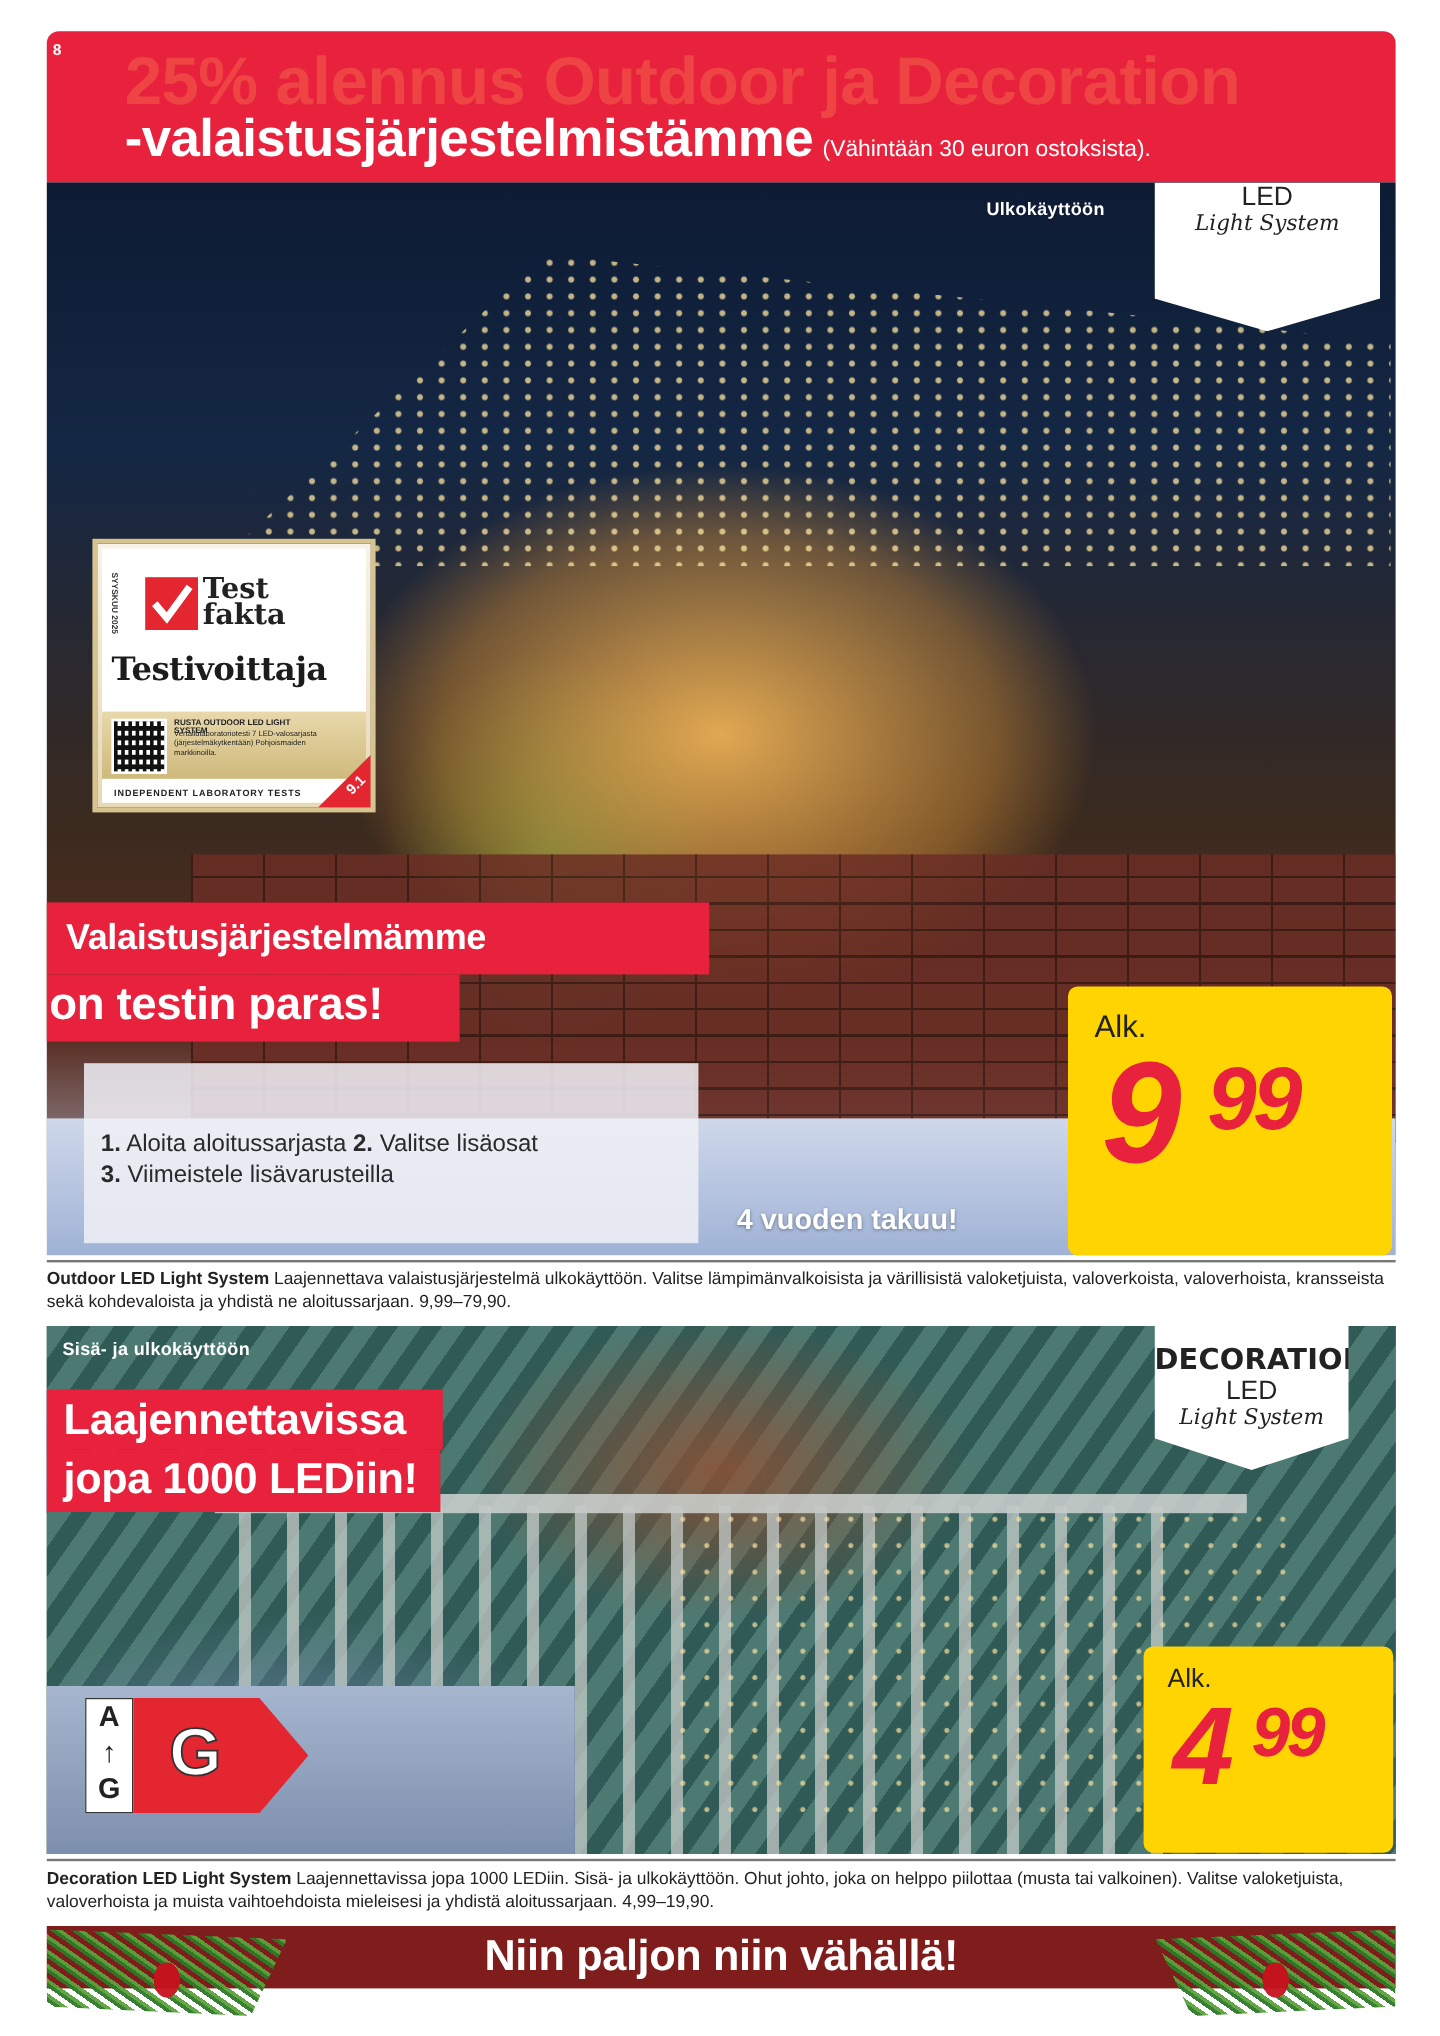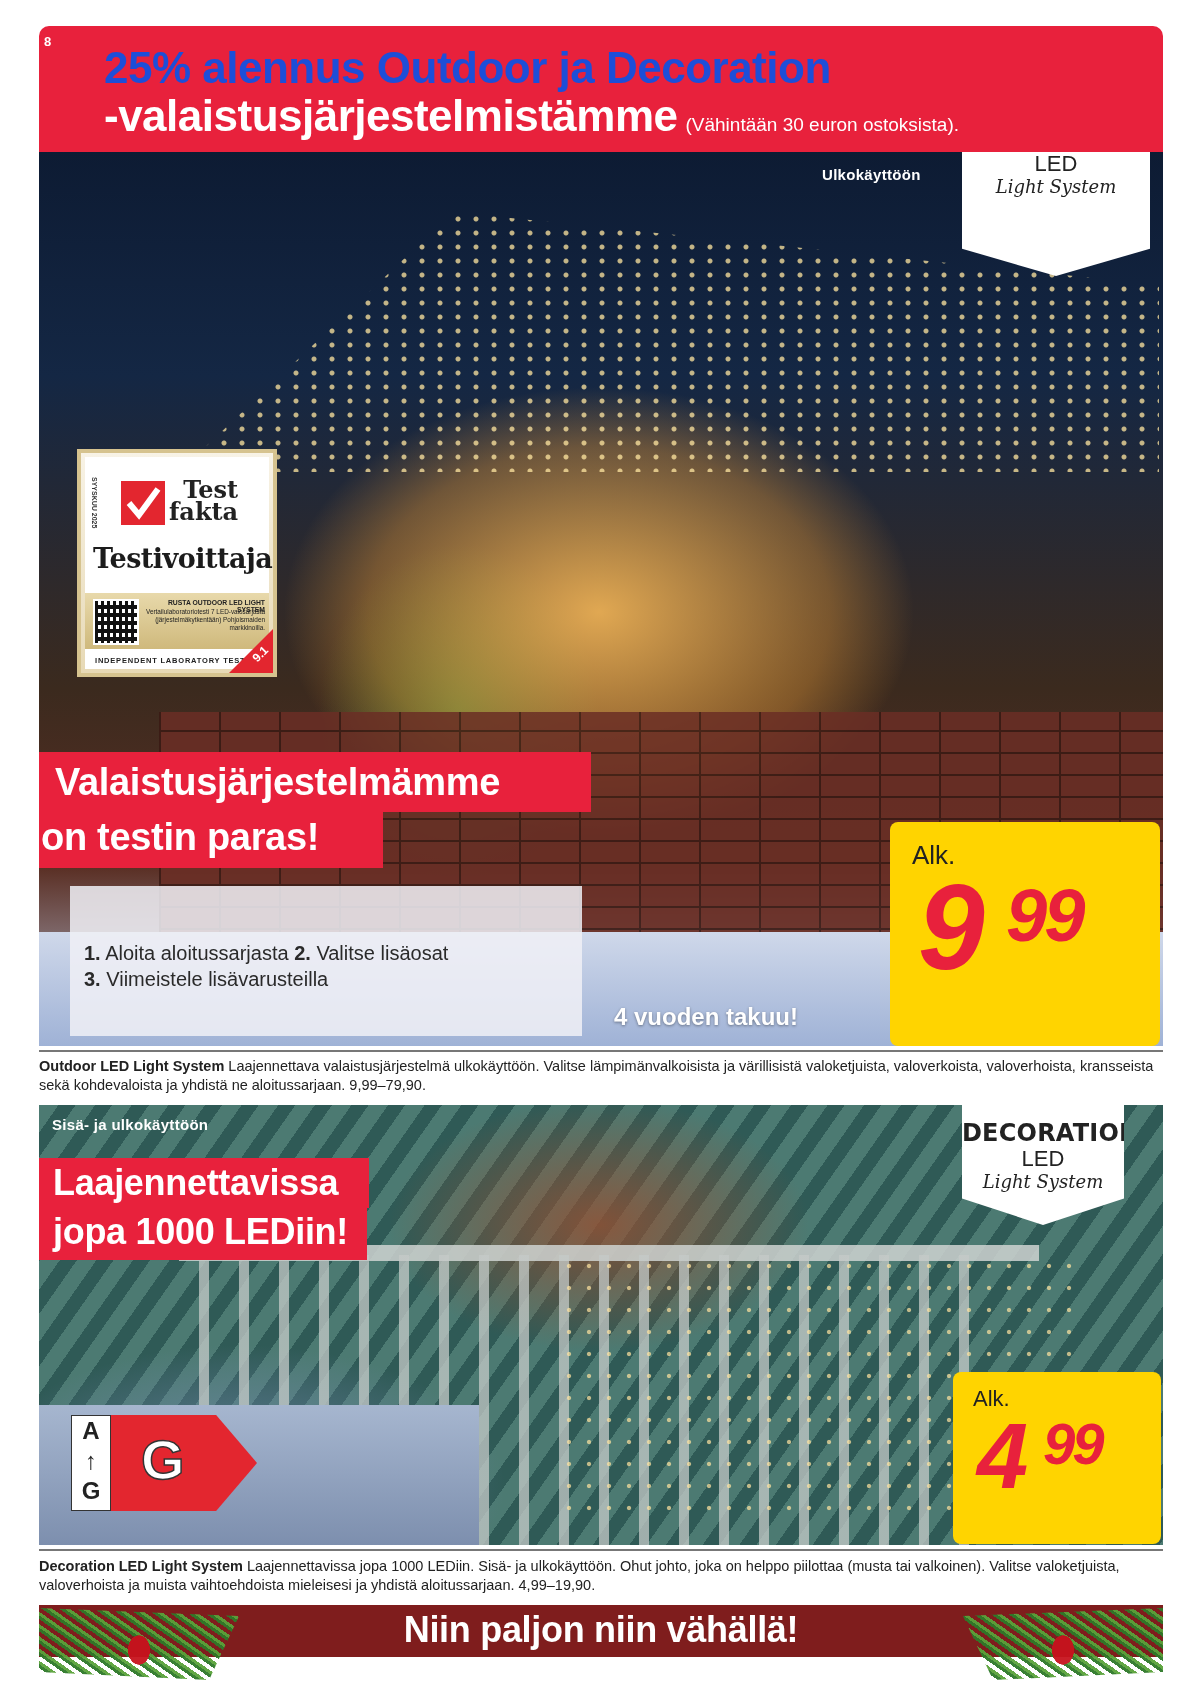--- a/index.html
+++ b/index.html
@@ -9,21 +9,21 @@
     position: relative; overflow: hidden; color: #222;
   }
   .abs { position: absolute; }
 
   
   .header {
     left: 39px; top: 26px; width: 1124px; height: 126px;
     background: #e8213c; border-radius: 10px 10px 0 0;
   }
   .page-num { left: 44px; top: 34px; color: #fff; font-size: 13px; font-weight: bold; }
-  .hl1 { left: 104px; top: 44px; color: #1d4ed8; font-size: 44px; font-weight: bold; letter-spacing: -0.5px; line-height: 48px; }
+  .hl1 { left: 104px; top: 44px; color: #ef4444; font-size: 56px; font-weight: bold; letter-spacing: -0.5px; line-height: 48px; }
   .hl2 { left: 104px; top: 92px; color: #fff; font-size: 44px; font-weight: bold; letter-spacing: -0.5px; line-height: 48px; white-space: nowrap; }
   .hl2 .note { font-size: 19px; font-weight: normal; letter-spacing: 0; margin-left: 8px; }
 
   
   .photo1 {
     left: 39px; top: 152px; width: 1124px; height: 894px;
     background:
       radial-gradient(ellipse 420px 300px at 560px 460px, rgba(255,190,90,0.85), rgba(255,170,60,0.35) 55%, transparent 75%),
       radial-gradient(ellipse 200px 240px at 420px 560px, rgba(60,110,50,0.9), transparent 70%),
       radial-gradient(ellipse 300px 120px at 300px 950px, rgba(200,215,240,0.9), transparent 70%),
@@ -59,24 +59,23 @@
   .badge1 { left: 962px; top: 152px; width: 188px; height: 124px; }
   .badge2 { left: 962px; top: 1105px; width: 162px; height: 120px; }
   .brand-badge .b-title { display: block; font-weight: bold; font-family: "DejaVu Sans", sans-serif; }
   .badge1 .b-title { font-size: 30px; padding-top: 12px; letter-spacing: 0.5px; }
   .badge2 .b-title { font-size: 24px; padding-top: 14px; letter-spacing: 0.2px; }
   .brand-badge .b-led { display: block; font-size: 22px; line-height: 24px; }
   .brand-badge .b-sys { display: block; font-family: "DejaVu Serif", serif; font-style: italic; font-size: 18px; line-height: 22px; }
 
   
   .testfakta {
-    left: 77px; top: 449px; width: 200px; height: 228px;
+    left: 77px; top: 449px; width: 236px; height: 228px;
     background: linear-gradient(180deg, #f8f3e6, #e7d9b5);
     border: 4px solid #d6c38f;
-    text-align: right;
   }
   .tf-inner { position: absolute; left: 4px; top: 4px; right: 4px; bottom: 4px; background: #fff; }
   .tf-vert { position: absolute; left: 6px; top: 20px; writing-mode: vertical-rl; font-size: 7px; font-weight: bold; color: #333; }
   .tf-check { position: absolute; left: 36px; top: 24px; width: 44px; height: 44px; background: #e3262f; }
   .tf-check svg { width: 44px; height: 44px; }
   .tf-test { position: absolute; left: 84px; top: 22px; font-family: "DejaVu Serif", serif; font-weight: bold; font-size: 24px; line-height: 22px; color: #222; }
   .tf-winner { position: absolute; left: 8px; top: 86px; font-family: "DejaVu Serif", serif; font-weight: bold; font-size: 27px; color: #1c1c1c; letter-spacing: -0.5px; }
   .tf-gold { position: absolute; left: 0; right: 0; top: 136px; height: 56px; background: linear-gradient(180deg, #e8d9ab, #cfb97c); }
   .tf-qr {
     position: absolute; left: 8px; top: 6px; width: 46px; height: 46px; background: #fff;
@@ -86,21 +85,21 @@
     background-size: 6px 6px, 8px 8px; border: 2px solid #fff;
   }
   .tf-prod { position: absolute; left: 60px; top: 6px; font-size: 6.8px; font-weight: bold; color: #222; width: 120px; }
   .tf-desc { position: absolute; left: 60px; top: 15px; font-size: 6.4px; color: #222; width: 120px; line-height: 8px; }
   .tf-ind { position: absolute; left: 10px; bottom: 4px; font-size: 7.5px; font-weight: bold; color: #222; letter-spacing: 0.8px; }
   .tf-score { position: absolute; right: -4px; bottom: -4px; width: 44px; height: 44px; background: #e3262f; clip-path: polygon(100% 0, 100% 100%, 0 100%); }
   .tf-score span { position: absolute; right: 4px; bottom: 12px; color: #fff; font-weight: bold; font-size: 12px; transform: rotate(-45deg); }
 
   
   .redbox { background: #e8213c; color: #fff; font-weight: bold; }
-  .rb1a { left: 39px; top: 752px; width: 552px; height: 60px; font-size: 38px; line-height: 60px; padding-left: 16px; letter-spacing: -0.3px; }
+  .rb1a { left: 39px; top: 752px; width: 552px; height: 60px; font-size: 30px; line-height: 60px; padding-left: 16px; letter-spacing: -0.3px; }
   .rb1b { left: 39px; top: 812px; width: 344px; height: 56px; font-size: 38px; line-height: 50px; padding-left: 2px; letter-spacing: -0.3px; }
 
   .buildbox {
     left: 70px; top: 886px; width: 512px; height: 150px;
     background: rgba(240,240,246,0.86);
   }
   .bb-title { position: absolute; left: 14px; top: 10px; font-size: 28px; font-weight: bold; color: #2a2a2a; letter-spacing: -0.5px; }
   .bb-step { position: absolute; left: 14px; font-size: 20px; color: #2a2a2a; }
   .bb-step b { font-weight: bold; }
   .bb-s1 { top: 56px; } .bb-s2 { top: 82px; }

